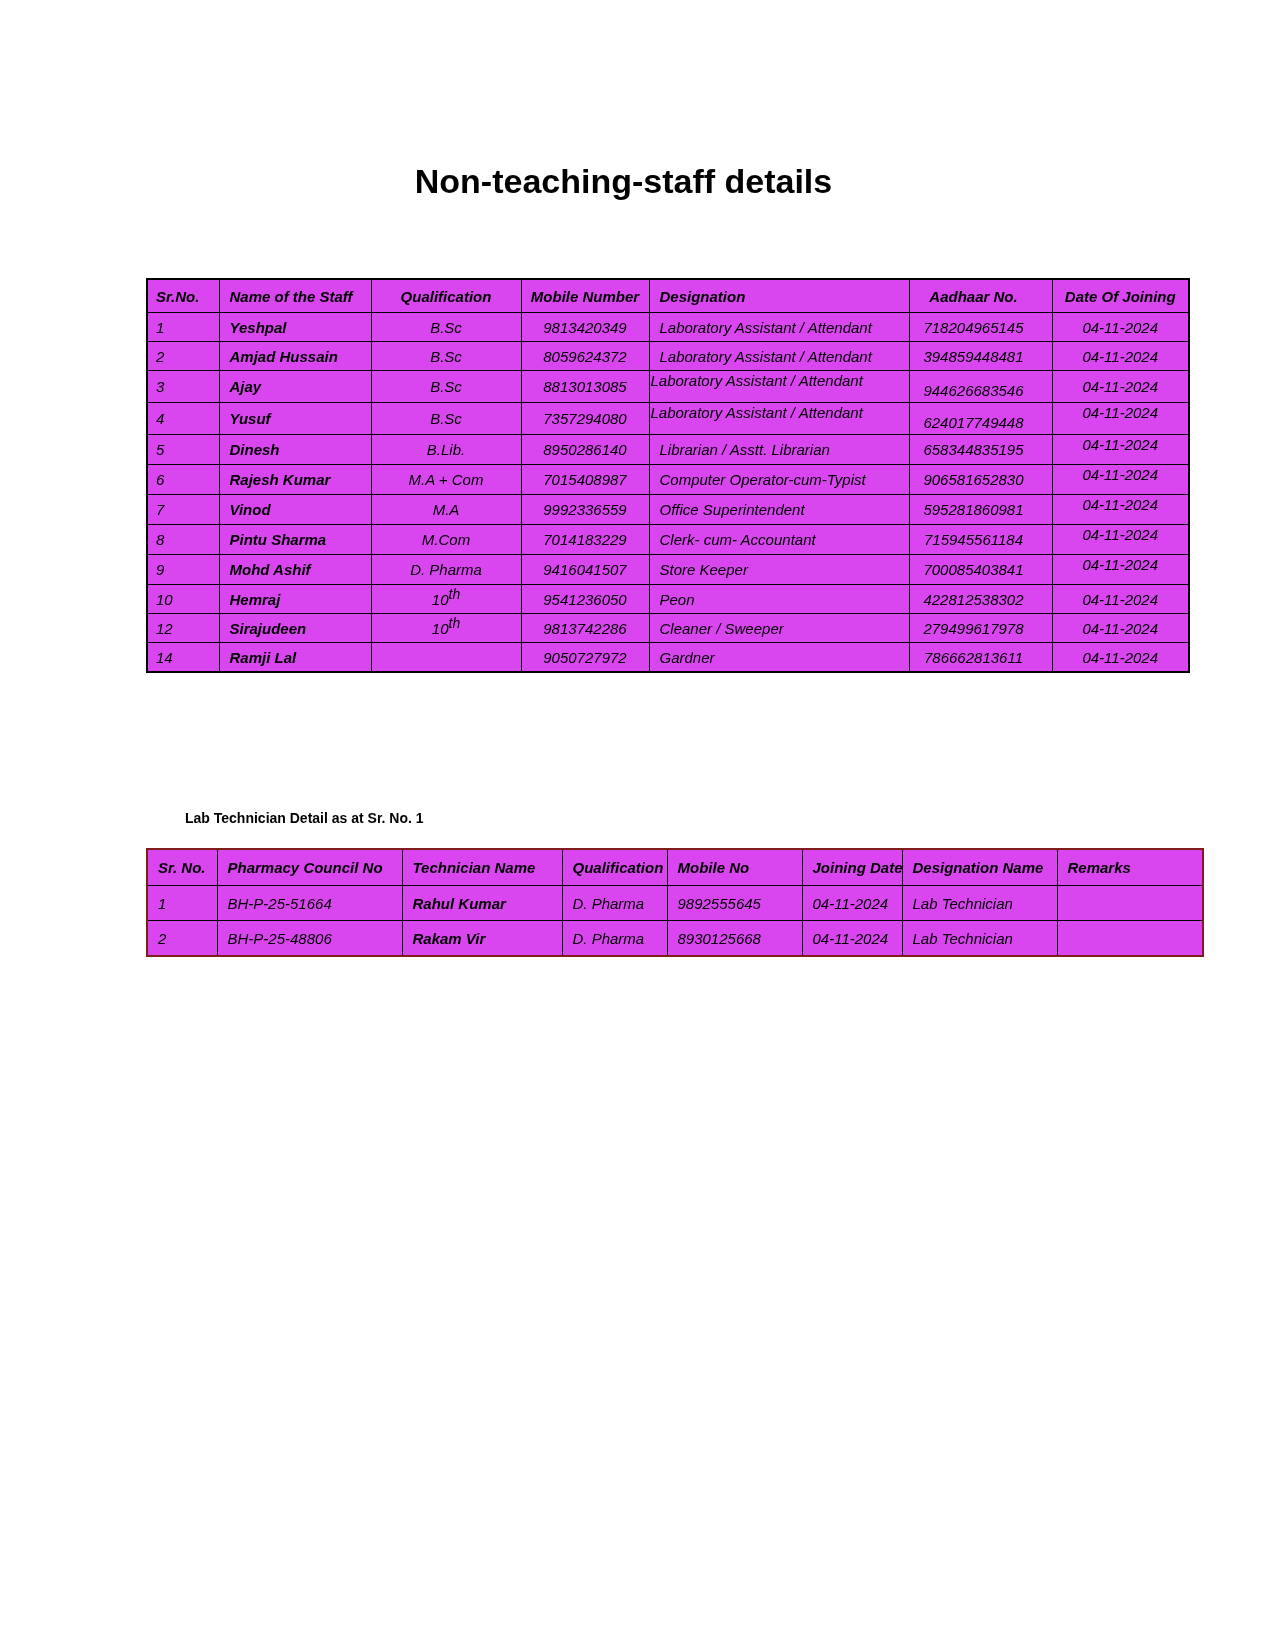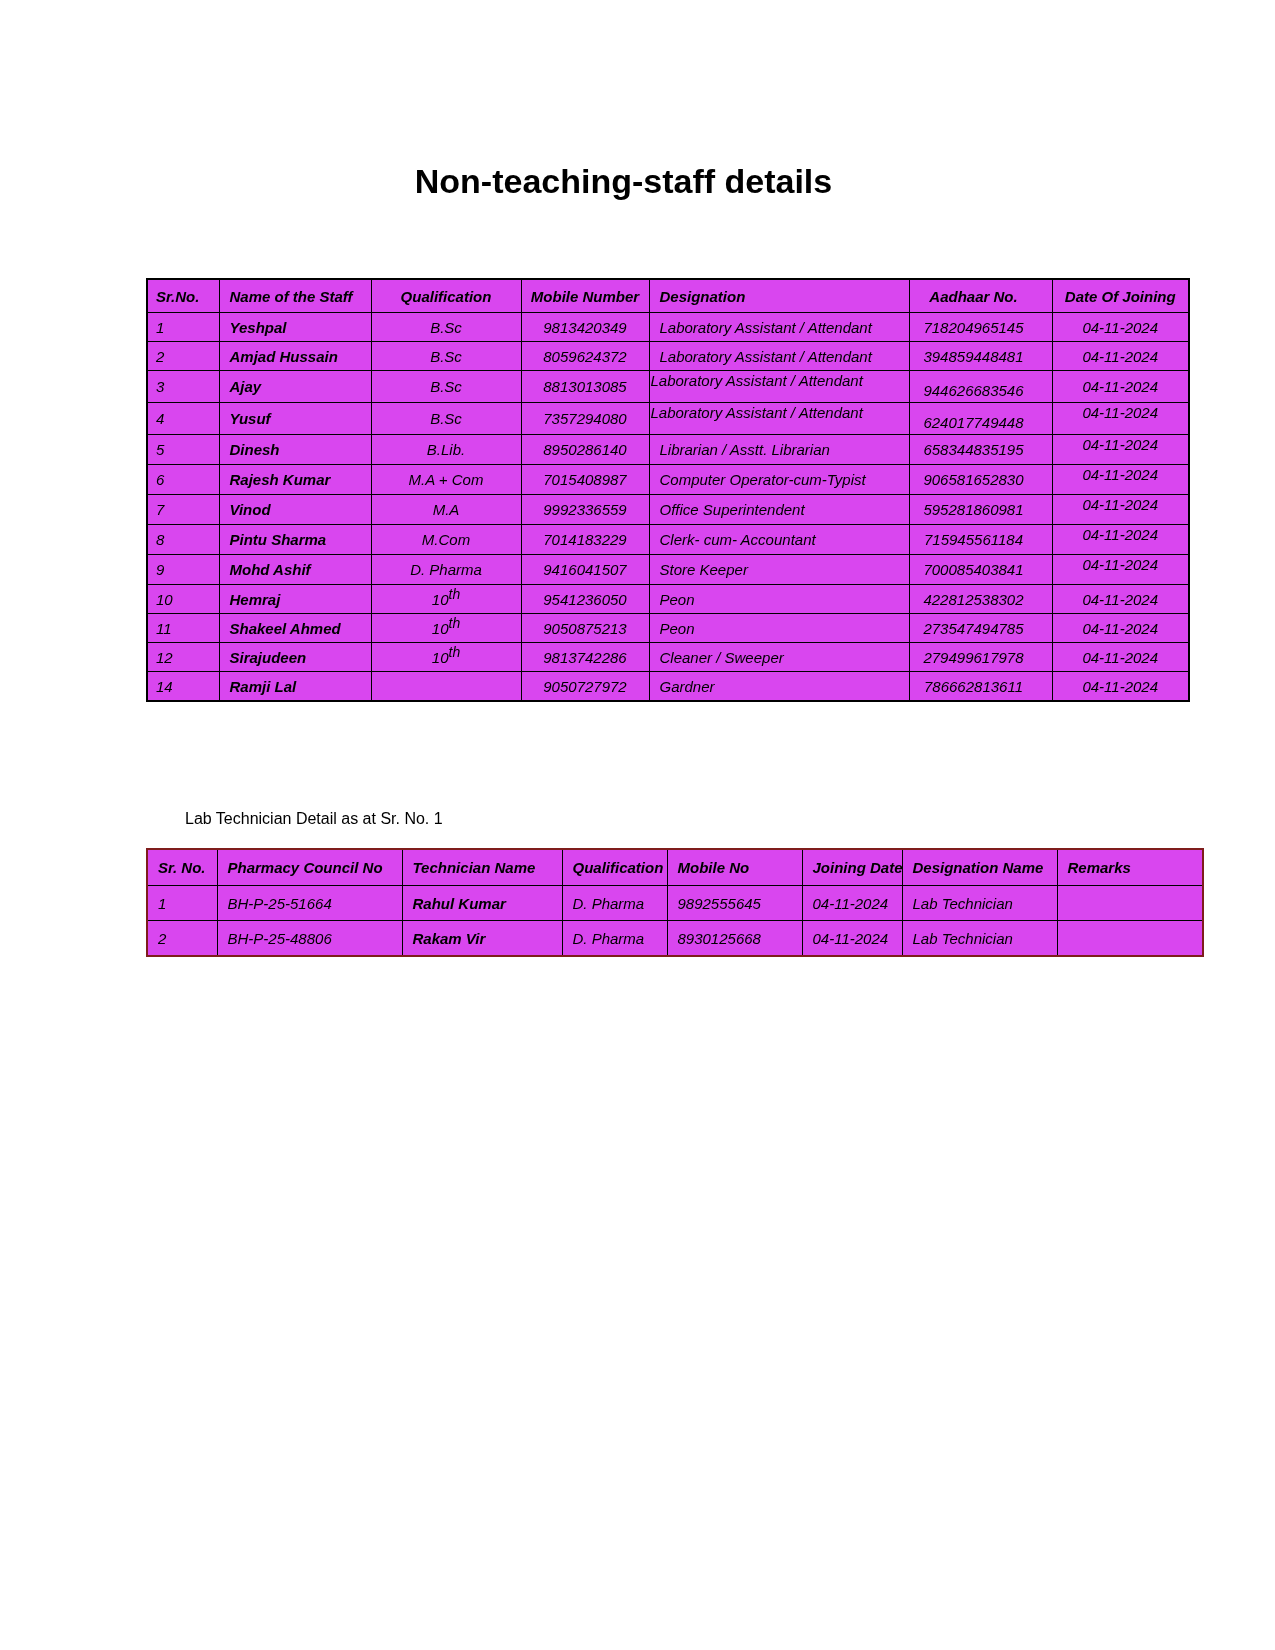--- a/index.html
+++ b/index.html
@@ -32,21 +32,21 @@
   .t1 .c4{text-align:left;padding-left:10px;}
   .t1 .c5{text-align:center;padding-right:14px;}
   .t1 .c6{text-align:center;}
   
   .t1 td.vtop{vertical-align:top;padding-top:1px;}
   .t1 td.vbot{vertical-align:bottom;padding-bottom:3px;}
   .t1 td.flush{padding-left:1px;}
   
   .t2 td.b{font-weight:bold;}
   .section-heading{
-    position:absolute;left:185px;top:810px;font-size:16px;font-weight:normal;
+    position:absolute;left:185px;top:810px;font-size:14px;font-weight:bold;
   }
   sup{font-size:14px;vertical-align:super;line-height:0;}
 </style>
 </head>
 <body>
 
 <div class="page">
 
   <h1 class="doc-title">Non-teaching-staff details</h1>
 
@@ -153,29 +153,20 @@
           <td class="c5">700085403841</td>
           <td class="c6 vtop">04-11-2024</td>
         </tr>
         <tr>
           <td class="c0">10</td>
           <td class="c1">Hemraj</td>
           <td class="c2">10<sup>th</sup></td>
           <td class="c3">9541236050</td>
           <td class="c4">Peon</td>
           <td class="c5">422812538302</td>
-          <td class="c6">04-11-2024</td>
-        </tr>
-        <tr>
-          <td class="c0">11</td>
-          <td class="c1">Shakeel Ahmed</td>
-          <td class="c2">10<sup>th</sup></td>
-          <td class="c3">9050875213</td>
-          <td class="c4">Peon</td>
-          <td class="c5">273547494785</td>
           <td class="c6">04-11-2024</td>
         </tr>
         <tr>
           <td class="c0">12</td>
           <td class="c1">Sirajudeen</td>
           <td class="c2">10<sup>th</sup></td>
           <td class="c3">9813742286</td>
           <td class="c4">Cleaner / Sweeper</td>
           <td class="c5">279499617978</td>
           <td class="c6">04-11-2024</td>

